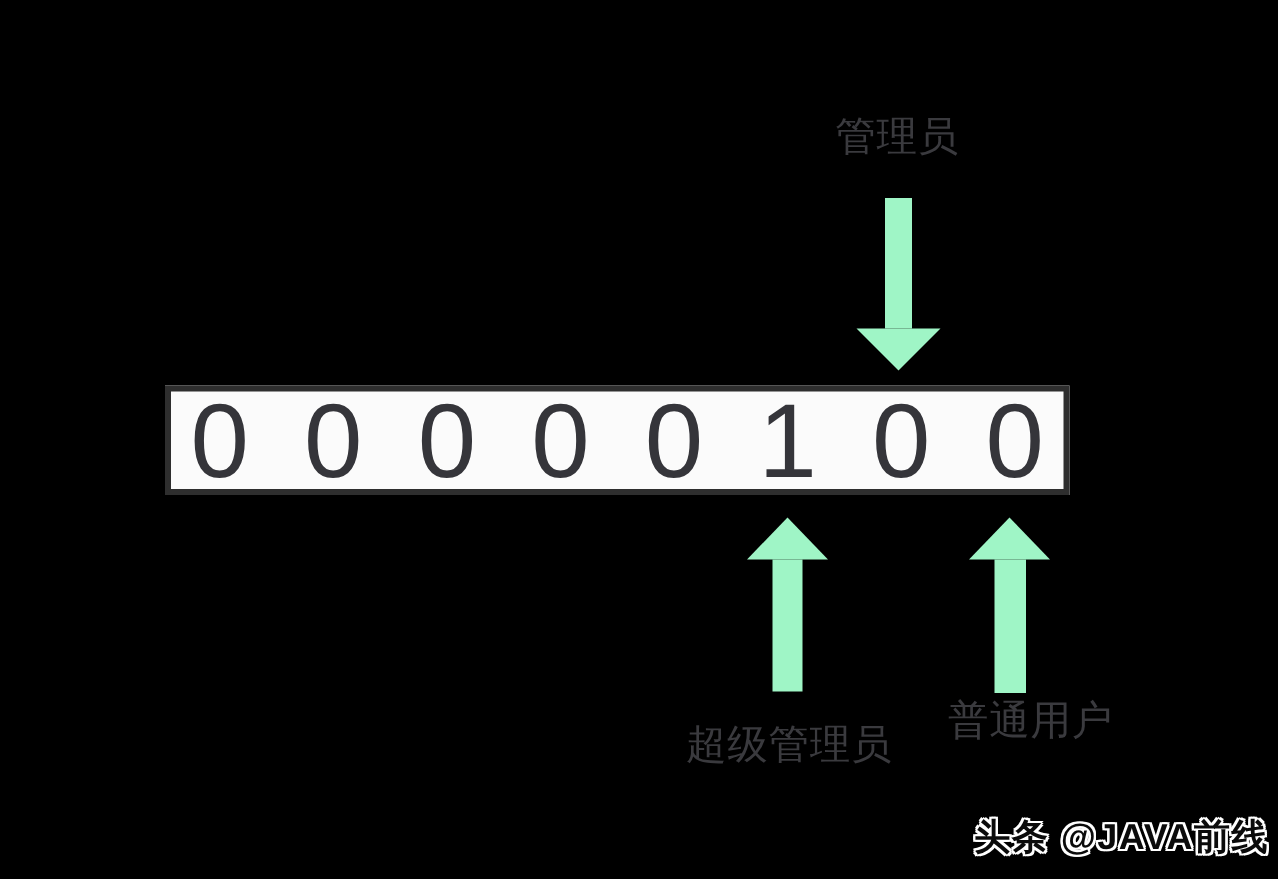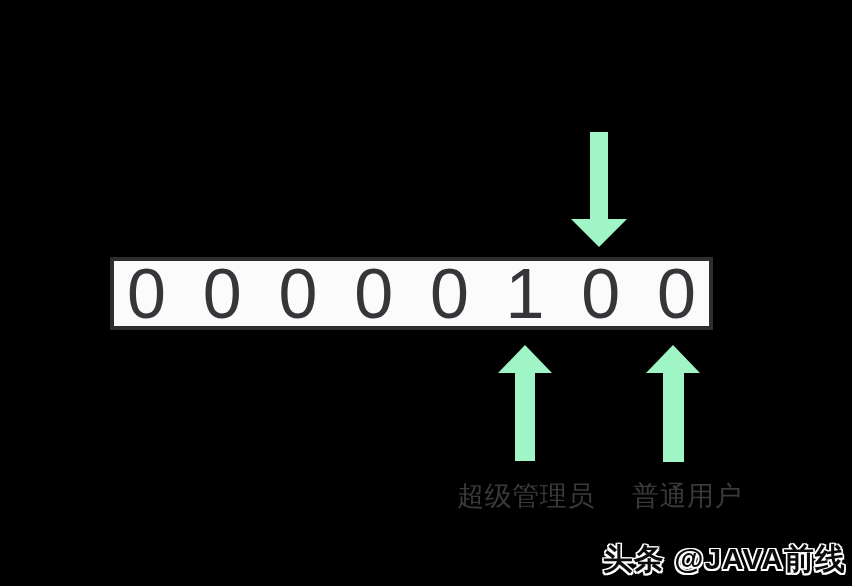--- a/index.html
+++ b/index.html
@@ -22,21 +22,21 @@
     width: 220px;
     text-align: center;
     font-size: 27px;
     line-height: 30px;
     color: var(--c-label, #3A3A3E);
     letter-spacing: 0.5px;
     white-space: nowrap;
   }
   .label-top    { left: 488px; top: 76px; }
   .label-bl     { left: 416px; top: 481px; text-align: center; }
-  .label-br     { left: 577px; top: 481px; }
+  .label-br     { left: 577px; top: 465px; }
 
   
   .arrow { position: absolute; }
   .arrow .shaft {
     position: absolute;
     background: var(--c-arrow, #9FF5C6);
   }
   .arrow .head {
     position: absolute;
     width: 0;
@@ -92,21 +92,21 @@
     font-weight: 400;
     color: var(--c-digit, #35353A);
     display: inline-block;
   }
 
   
   .watermark {
     position: absolute;
     right: 6px;
     top: 544px;
-    font-size: 30px;
+    font-size: 24px;
     line-height: 30px;
     font-weight: 700;
     letter-spacing: 1px;
     color: #0B0B0B;
     white-space: nowrap;
     text-shadow:
       -1.5px -1.5px 0 var(--c-watermark, #FFFFFF),
        1.5px -1.5px 0 var(--c-watermark, #FFFFFF),
       -1.5px  1.5px 0 var(--c-watermark, #FFFFFF),
        1.5px  1.5px 0 var(--c-watermark, #FFFFFF),
@@ -114,20 +114,21 @@
        0     1.5px 0 var(--c-watermark, #FFFFFF),
       -1.5px  0    0 var(--c-watermark, #FFFFFF),
        1.5px  0    0 var(--c-watermark, #FFFFFF);
   }
 </style>
 </head>
 <body>
 
 <div class="stage">
 
+  <div class="diagram-label label-top">管理员</div>
 
   <div class="arrow arrow-down">
     <div class="shaft"></div>
     <div class="head"></div>
   </div>
 
   <div class="bit-bar">
     <span class="bit-digit">0</span>
     <span class="bit-digit">0</span>
     <span class="bit-digit">0</span>

